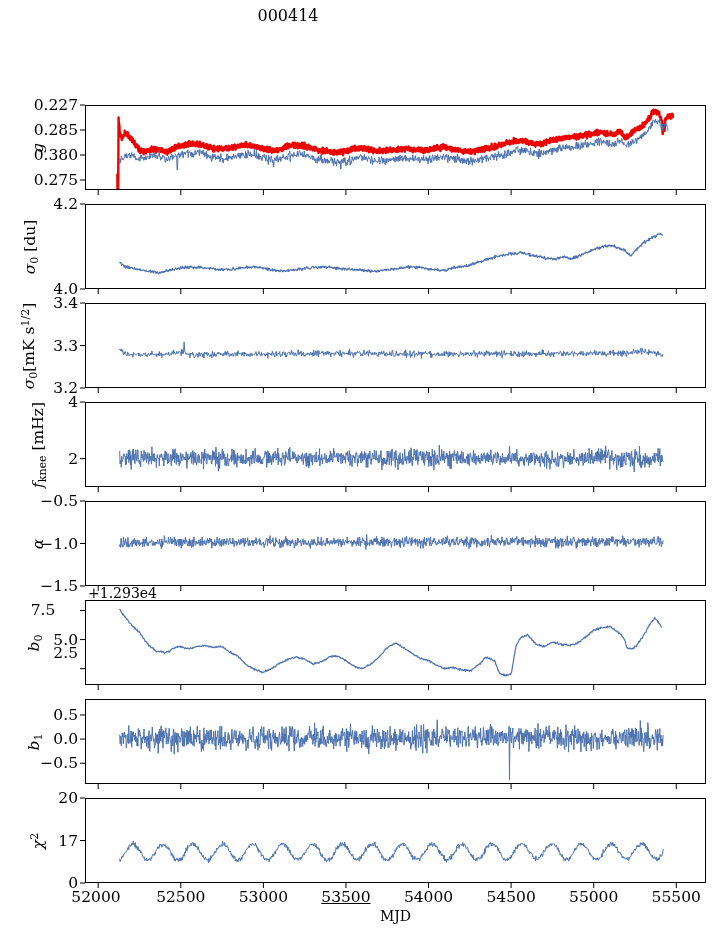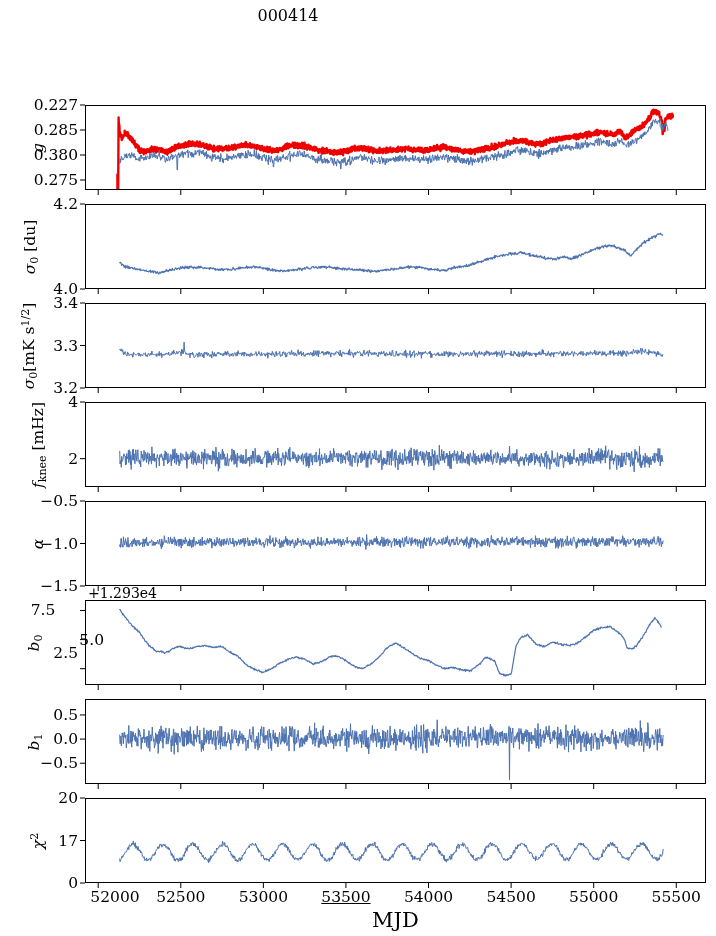--- a/index.html
+++ b/index.html
@@ -1,19 +1,19 @@
 <!DOCTYPE html>
 <html><head>
 <meta charset="utf-8">
 <style>
   html,body{margin:0;padding:0;background:#ffffff;}
   body{font-family:"DejaVu Serif", serif; color:#000;}
   .figure{position:relative;width:716px;height:936px;background:#fff;overflow:hidden;}
   .title{position:absolute;left:0;top:6px;width:576px;text-align:center;font-size:16px;}
-  .xlabel{position:absolute;left:85px;top:908px;width:621px;text-align:center;font-size:21px;}
+  .xlabel{position:absolute;left:85px;top:908px;width:621px;text-align:center;font-size:14px;}
   .panel-svg{position:absolute;overflow:visible;}
   .ytick{position:absolute;font-size:15.5px;text-align:right;width:70px;line-height:20px;}
   .xtick{position:absolute;font-size:15.5px;text-align:center;width:70px;line-height:16px;}
   .ylab{position:absolute;font-size:15.5px;white-space:nowrap;text-align:center;
         transform:translate(-50%,-50%) rotate(-90deg);line-height:18px;}
   .ylab .it{font-style:italic;}
   .ylab .sub{font-size:11px;vertical-align:-3px;}
   .ylab .sup{font-size:11px;vertical-align:5px;}
   .offset{position:absolute;font-size:14px;}
 </style>
@@ -169,21 +169,21 @@
         <line x1="260.9521276595745" y1="85" x2="260.9521276595745" y2="90" stroke="#000000" stroke-width="1"></line>
         <line x1="343.53191489361706" y1="85" x2="343.53191489361706" y2="90" stroke="#000000" stroke-width="1"></line>
         <line x1="426.1117021276596" y1="85" x2="426.1117021276596" y2="90" stroke="#000000" stroke-width="1"></line>
         <line x1="508.6914893617021" y1="85" x2="508.6914893617021" y2="90" stroke="#000000" stroke-width="1"></line>
         <line x1="591.2712765957447" y1="85" x2="591.2712765957447" y2="90" stroke="#000000" stroke-width="1"></line>
         <line x1="-5" y1="68.6986301369863" x2="0" y2="68.6986301369863" stroke="#000000" stroke-width="1"></line>
         <line x1="-5" y1="39.589041095890416" x2="0" y2="39.589041095890416" stroke="#000000" stroke-width="1"></line>
         <line x1="-5" y1="10.479452054794523" x2="0" y2="10.479452054794523" stroke="#000000" stroke-width="1"></line>
       </svg>
       <div class="ytick" style="right: 638px; top: 643px;">2.5</div>
-      <div class="ytick" style="right: 612px; top: 629.589px;">5.0</div>
+      <div class="ytick" style="right: 638px; top: 629.589px;">5.0</div>
       <div class="ytick" style="right: 638px; top: 600.479px; text-align: center;">7.5</div>
       <div class="ylab" style="left: 36px; top: 642.5px;"><span class="it">b</span><span class="sub">0</span></div>
       <div class="offset" style="left: 88px; top: 585px;">+1.293e4</div>
       <svg width="621" height="85" class="panel-svg" style="left: 85px; top: 699px;">
         <defs>
           <clipPath id="clip6">
             <rect x="0" y="0" width="621" height="85"></rect>
           </clipPath>
         </defs>
         <g clip-path="url(#clip6)">
@@ -225,21 +225,21 @@
         <line x1="508.6914893617021" y1="85" x2="508.6914893617021" y2="90" stroke="#000000" stroke-width="1"></line>
         <line x1="591.2712765957447" y1="85" x2="591.2712765957447" y2="90" stroke="#000000" stroke-width="1"></line>
         <line x1="-5" y1="85" x2="0" y2="85" stroke="#000000" stroke-width="1"></line>
         <line x1="-5" y1="42.5" x2="0" y2="42.5" stroke="#000000" stroke-width="1"></line>
         <line x1="-5" y1="0" x2="0" y2="0" stroke="#000000" stroke-width="1"></line>
       </svg>
       <div class="ytick" style="right: 638px; top: 873px;">0</div>
       <div class="ytick" style="right: 638px; top: 830.5px;">17</div>
       <div class="ytick" style="right: 638px; top: 788px;">20</div>
       <div class="ylab" style="left: 36px; top: 840.5px;"><span class="it">χ</span><span class="sup">2</span></div>
-      <div class="xtick" style="left: 80px; top: 889px;">52000</div>
+      <div class="xtick" style="left: 61px; top: 889px;">52000</div>
       <div class="xtick" style="left: 145.793px; top: 889px;">52500</div>
       <div class="xtick" style="left: 228.372px; top: 889px;">53000</div>
       <div class="xtick" style="left: 310.952px; top: 889px; text-decoration: underline;">53500</div>
       <div class="xtick" style="left: 393.532px; top: 889px;">54000</div>
       <div class="xtick" style="left: 476.112px; top: 889px;">54500</div>
       <div class="xtick" style="left: 558.691px; top: 889px;">55000</div>
       <div class="xtick" style="left: 641.271px; top: 889px;">55500</div>
     </div>
 </div>
 

